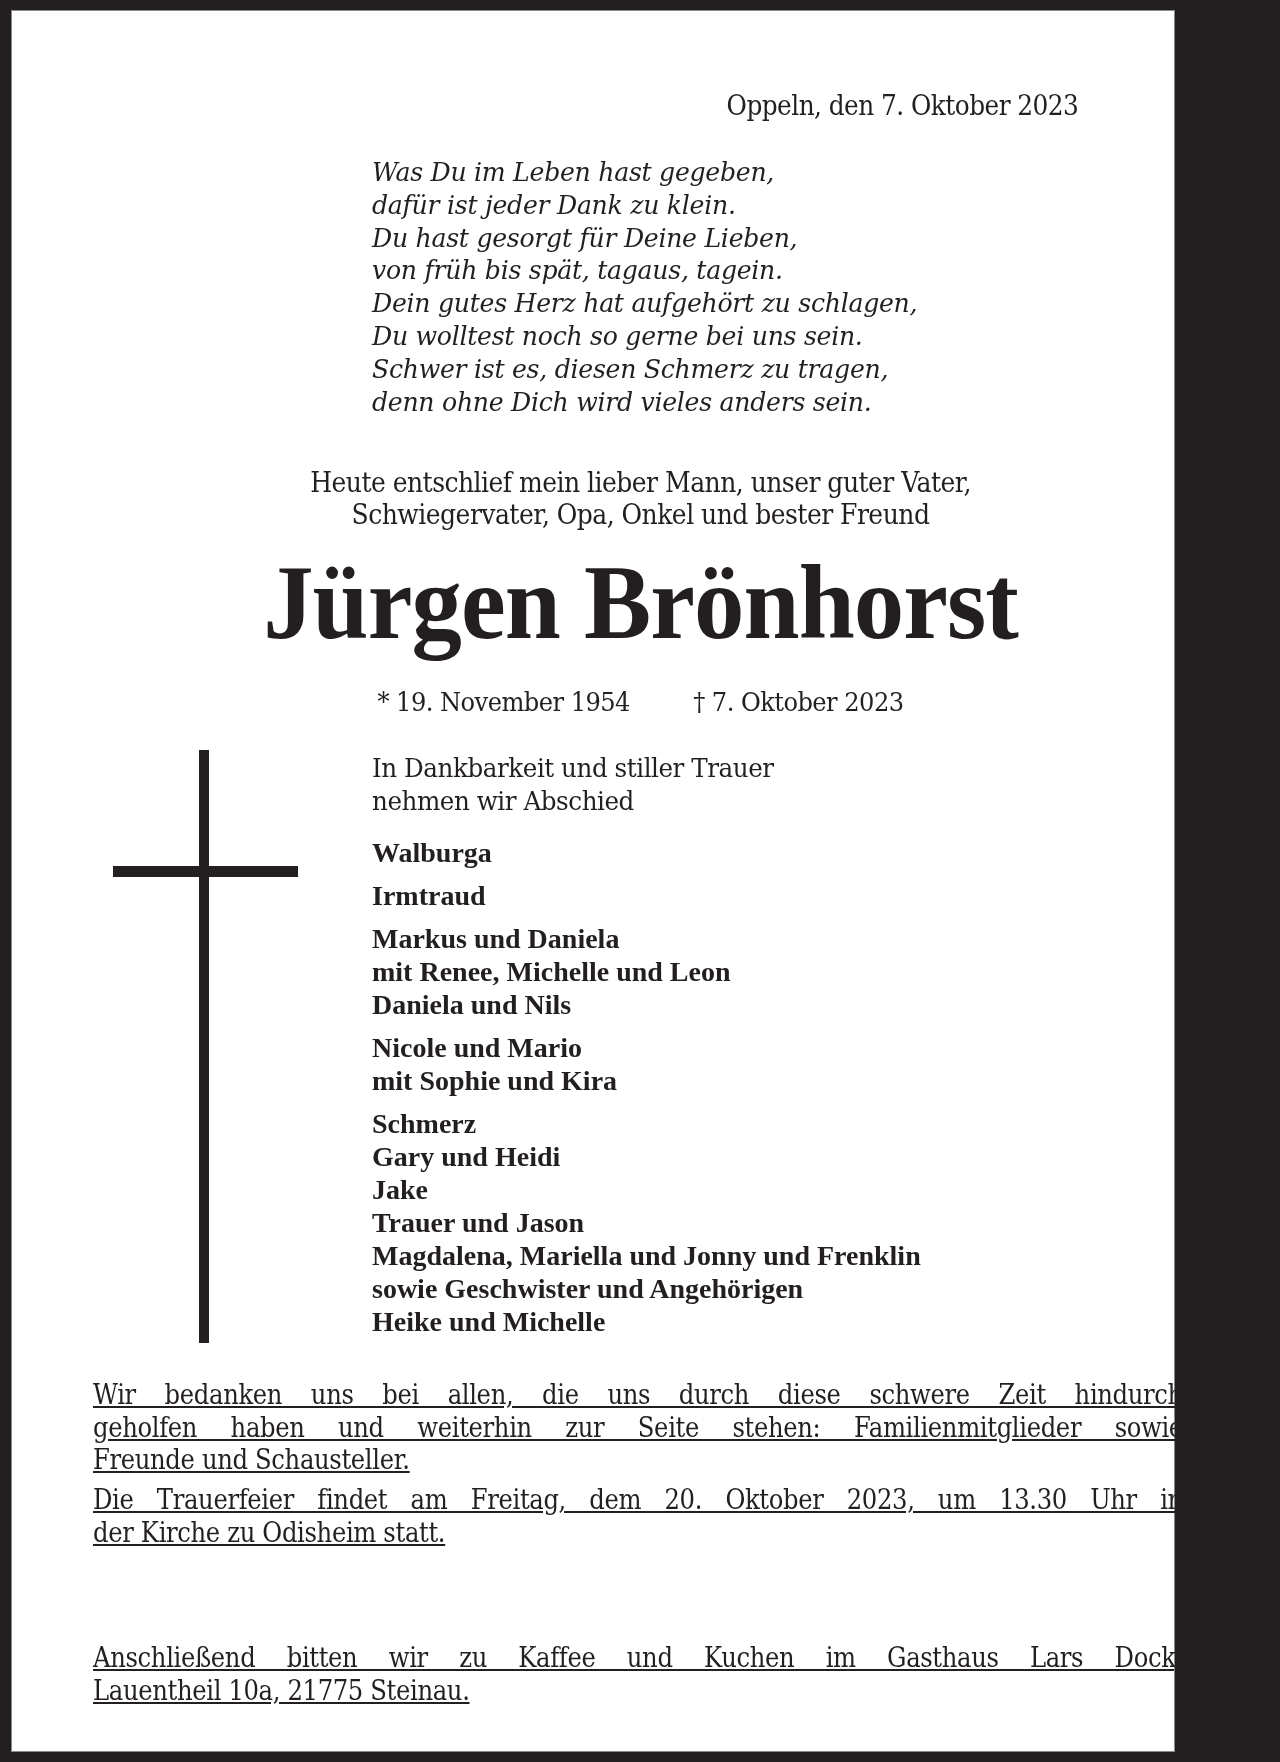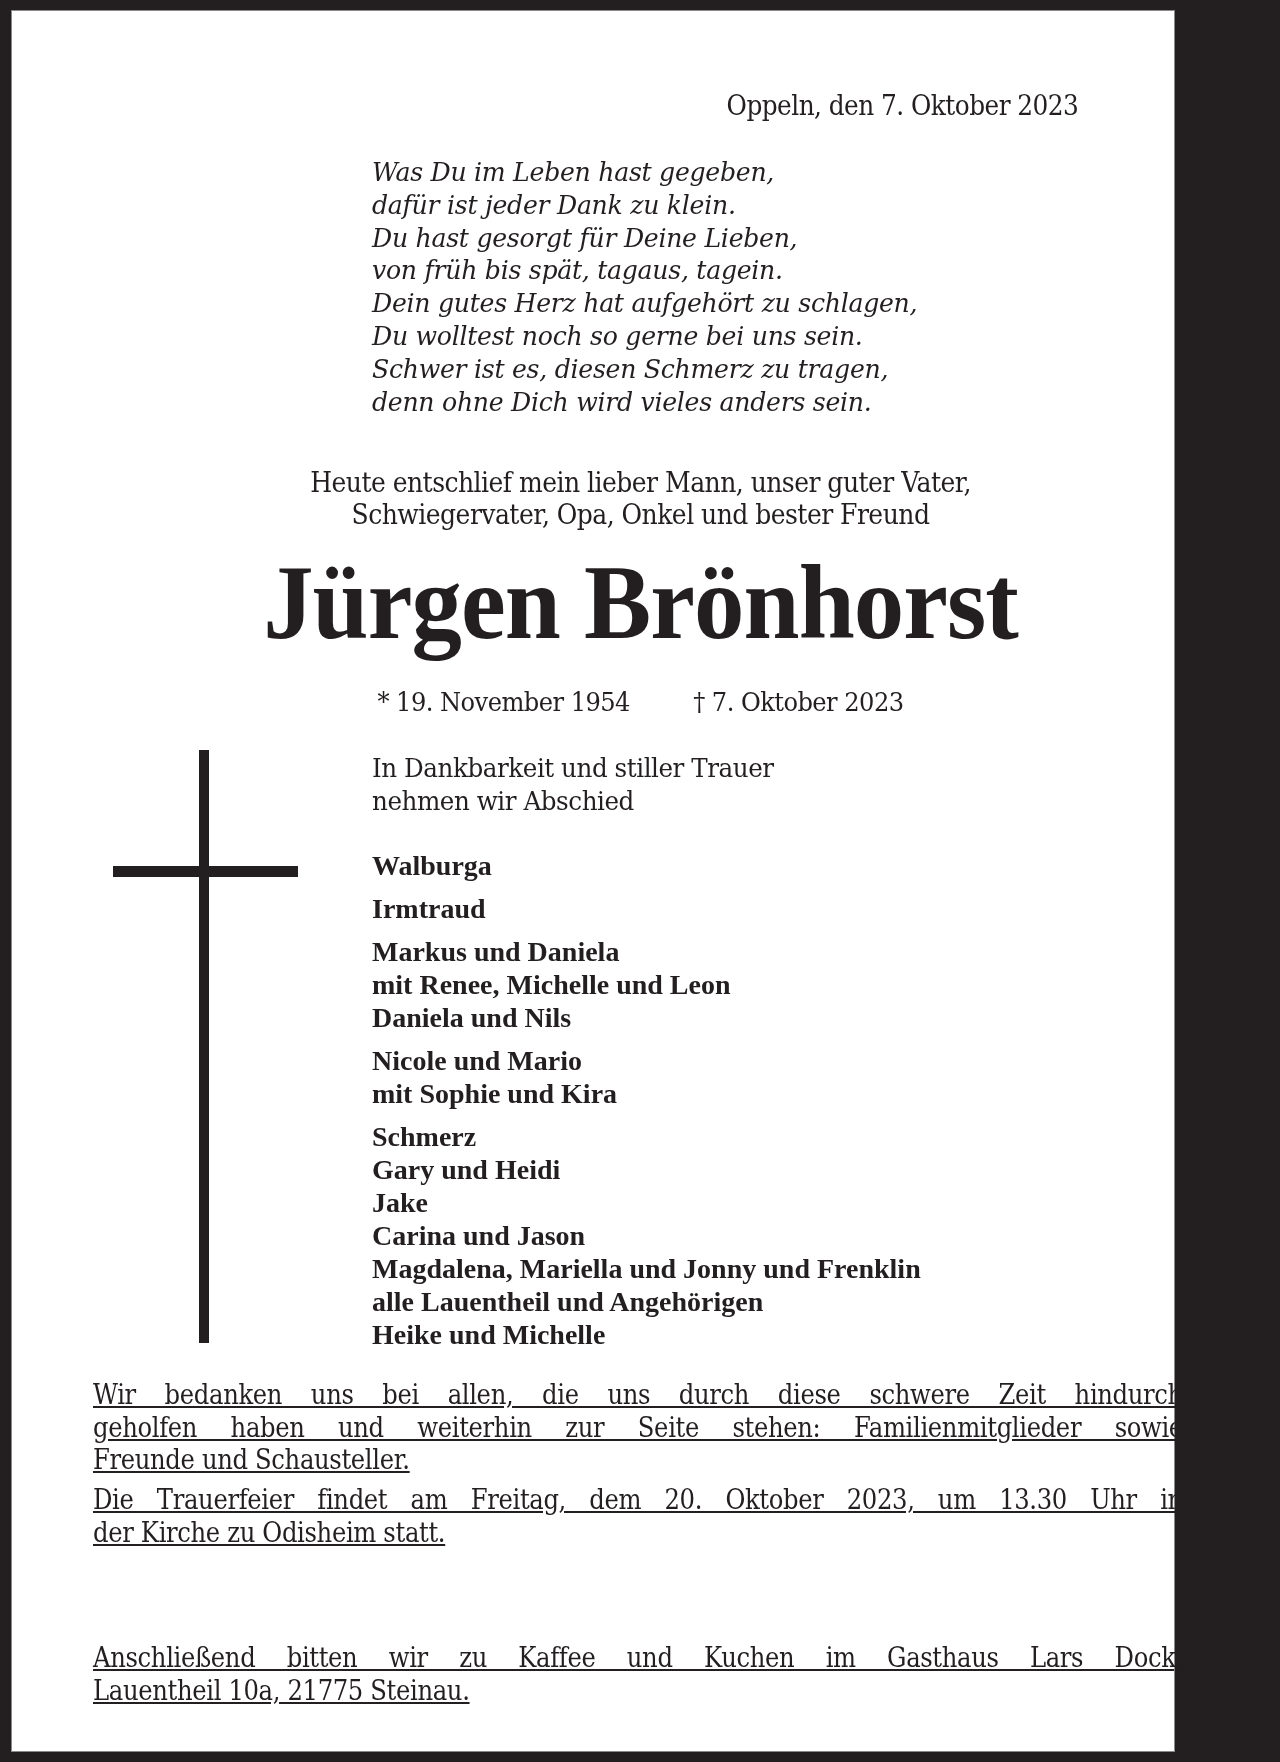--- a/index.html
+++ b/index.html
@@ -80,21 +80,20 @@
       letter-spacing: -0.5px;
       transform: scaleX(0.93); transform-origin: left top;
       white-space: nowrap;
     }
     .family {
       left: 361px; top: 826px;
       font-family: "Liberation Serif", "DejaVu Serif", serif;
       font-weight: bold;
       font-size: 28px; line-height: 33px;
       white-space: nowrap;
-      margin-top: 13px;
     }
     .family .group { margin-bottom: 10px; }
     .family .group.last { margin-bottom: 0; }
     .para {
       left: 82px; width: 1130px;
       font-size: 27px; line-height: 32.5px;
       letter-spacing: -0.4px;
       text-decoration: underline;
     }
     .para .ln {
@@ -157,23 +156,23 @@
       <div>Daniela und Nils</div>
     </div>
     <div class="group">
       <div>Nicole und Mario</div>
       <div>mit Sophie und Kira</div>
     </div>
     <div class="group last">
       <div>Schmerz</div>
       <div>Gary und Heidi</div>
       <div>Jake</div>
-      <div>Carina und Jason</div>
+      <div>Trauer und Jason</div>
       <div>Magdalena, Mariella und Jonny und Frenklin</div>
-      <div>alle Lauentheil und Angehörigen</div>
+      <div>sowie Geschwister und Angehörigen</div>
       <div>Heike und Michelle</div>
     </div>
   </div>
 
   <div class="abs para p1">
     <span class="ln just">Wir bedanken uns bei allen, die uns durch diese schwere Zeit hindurch</span>
     <span class="ln just">geholfen haben und weiterhin zur Seite stehen: Familienmitglieder sowie</span>
     <span class="ln">Freunde und Schausteller.</span>
   </div>
 

